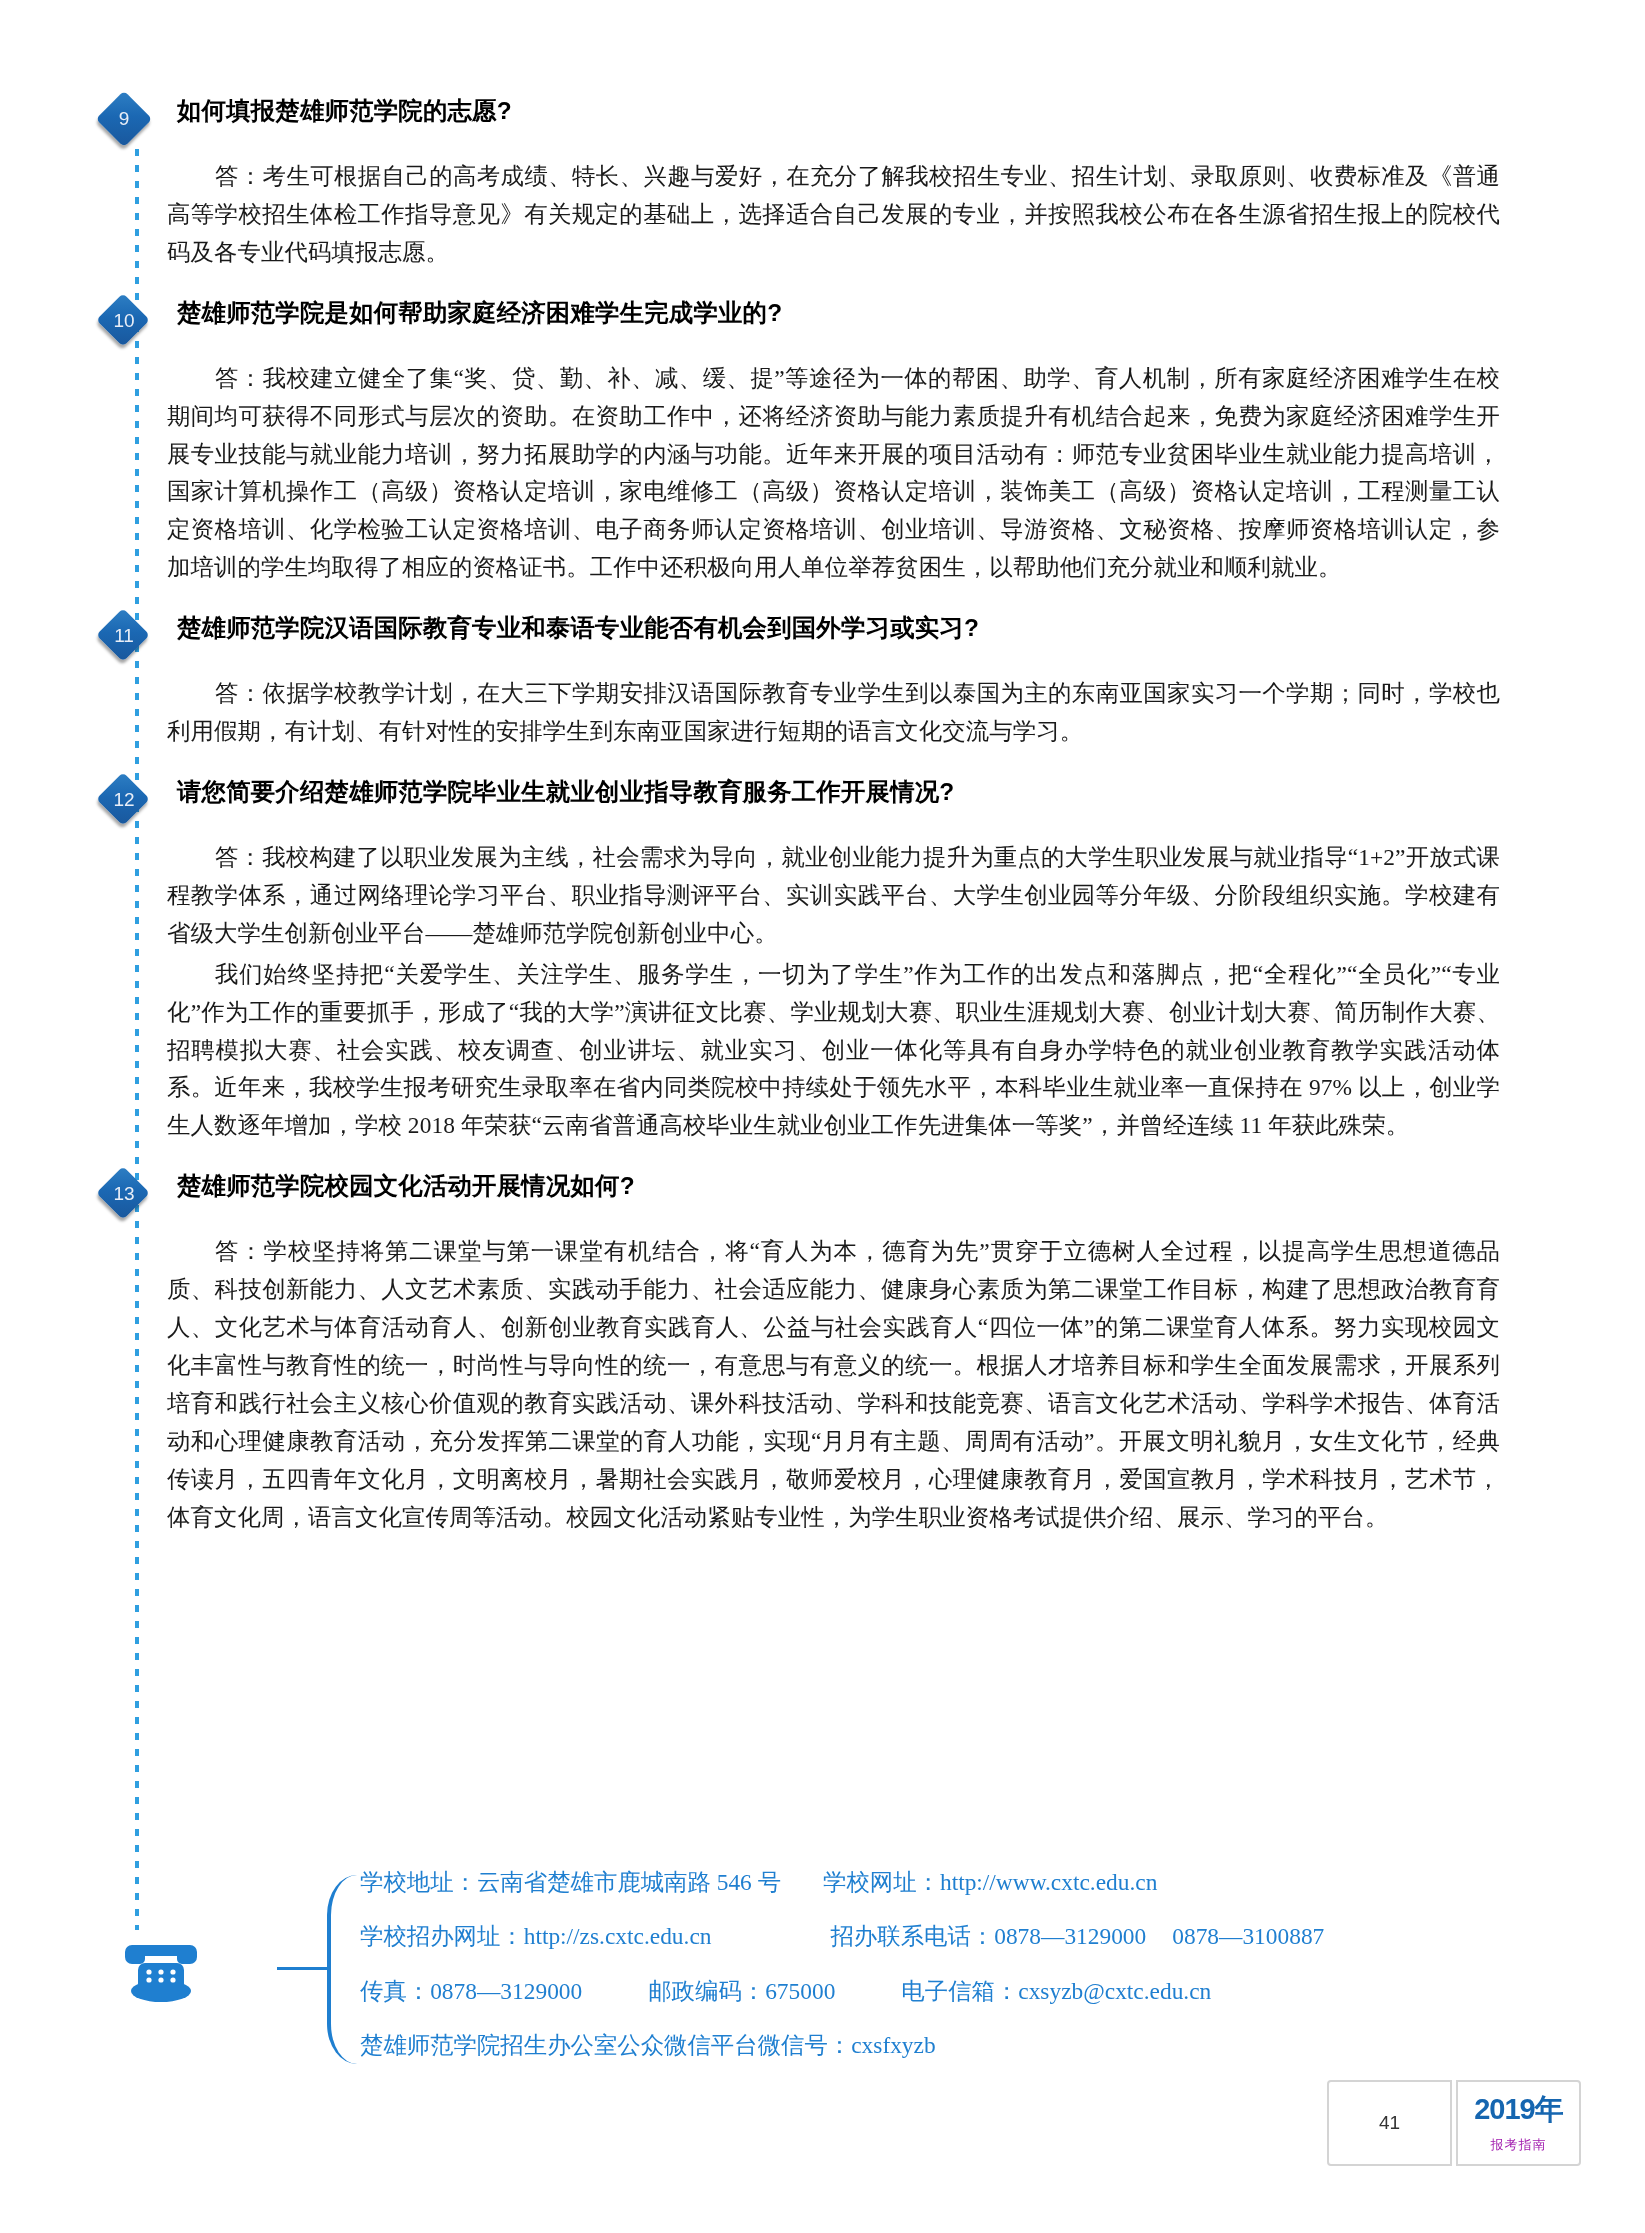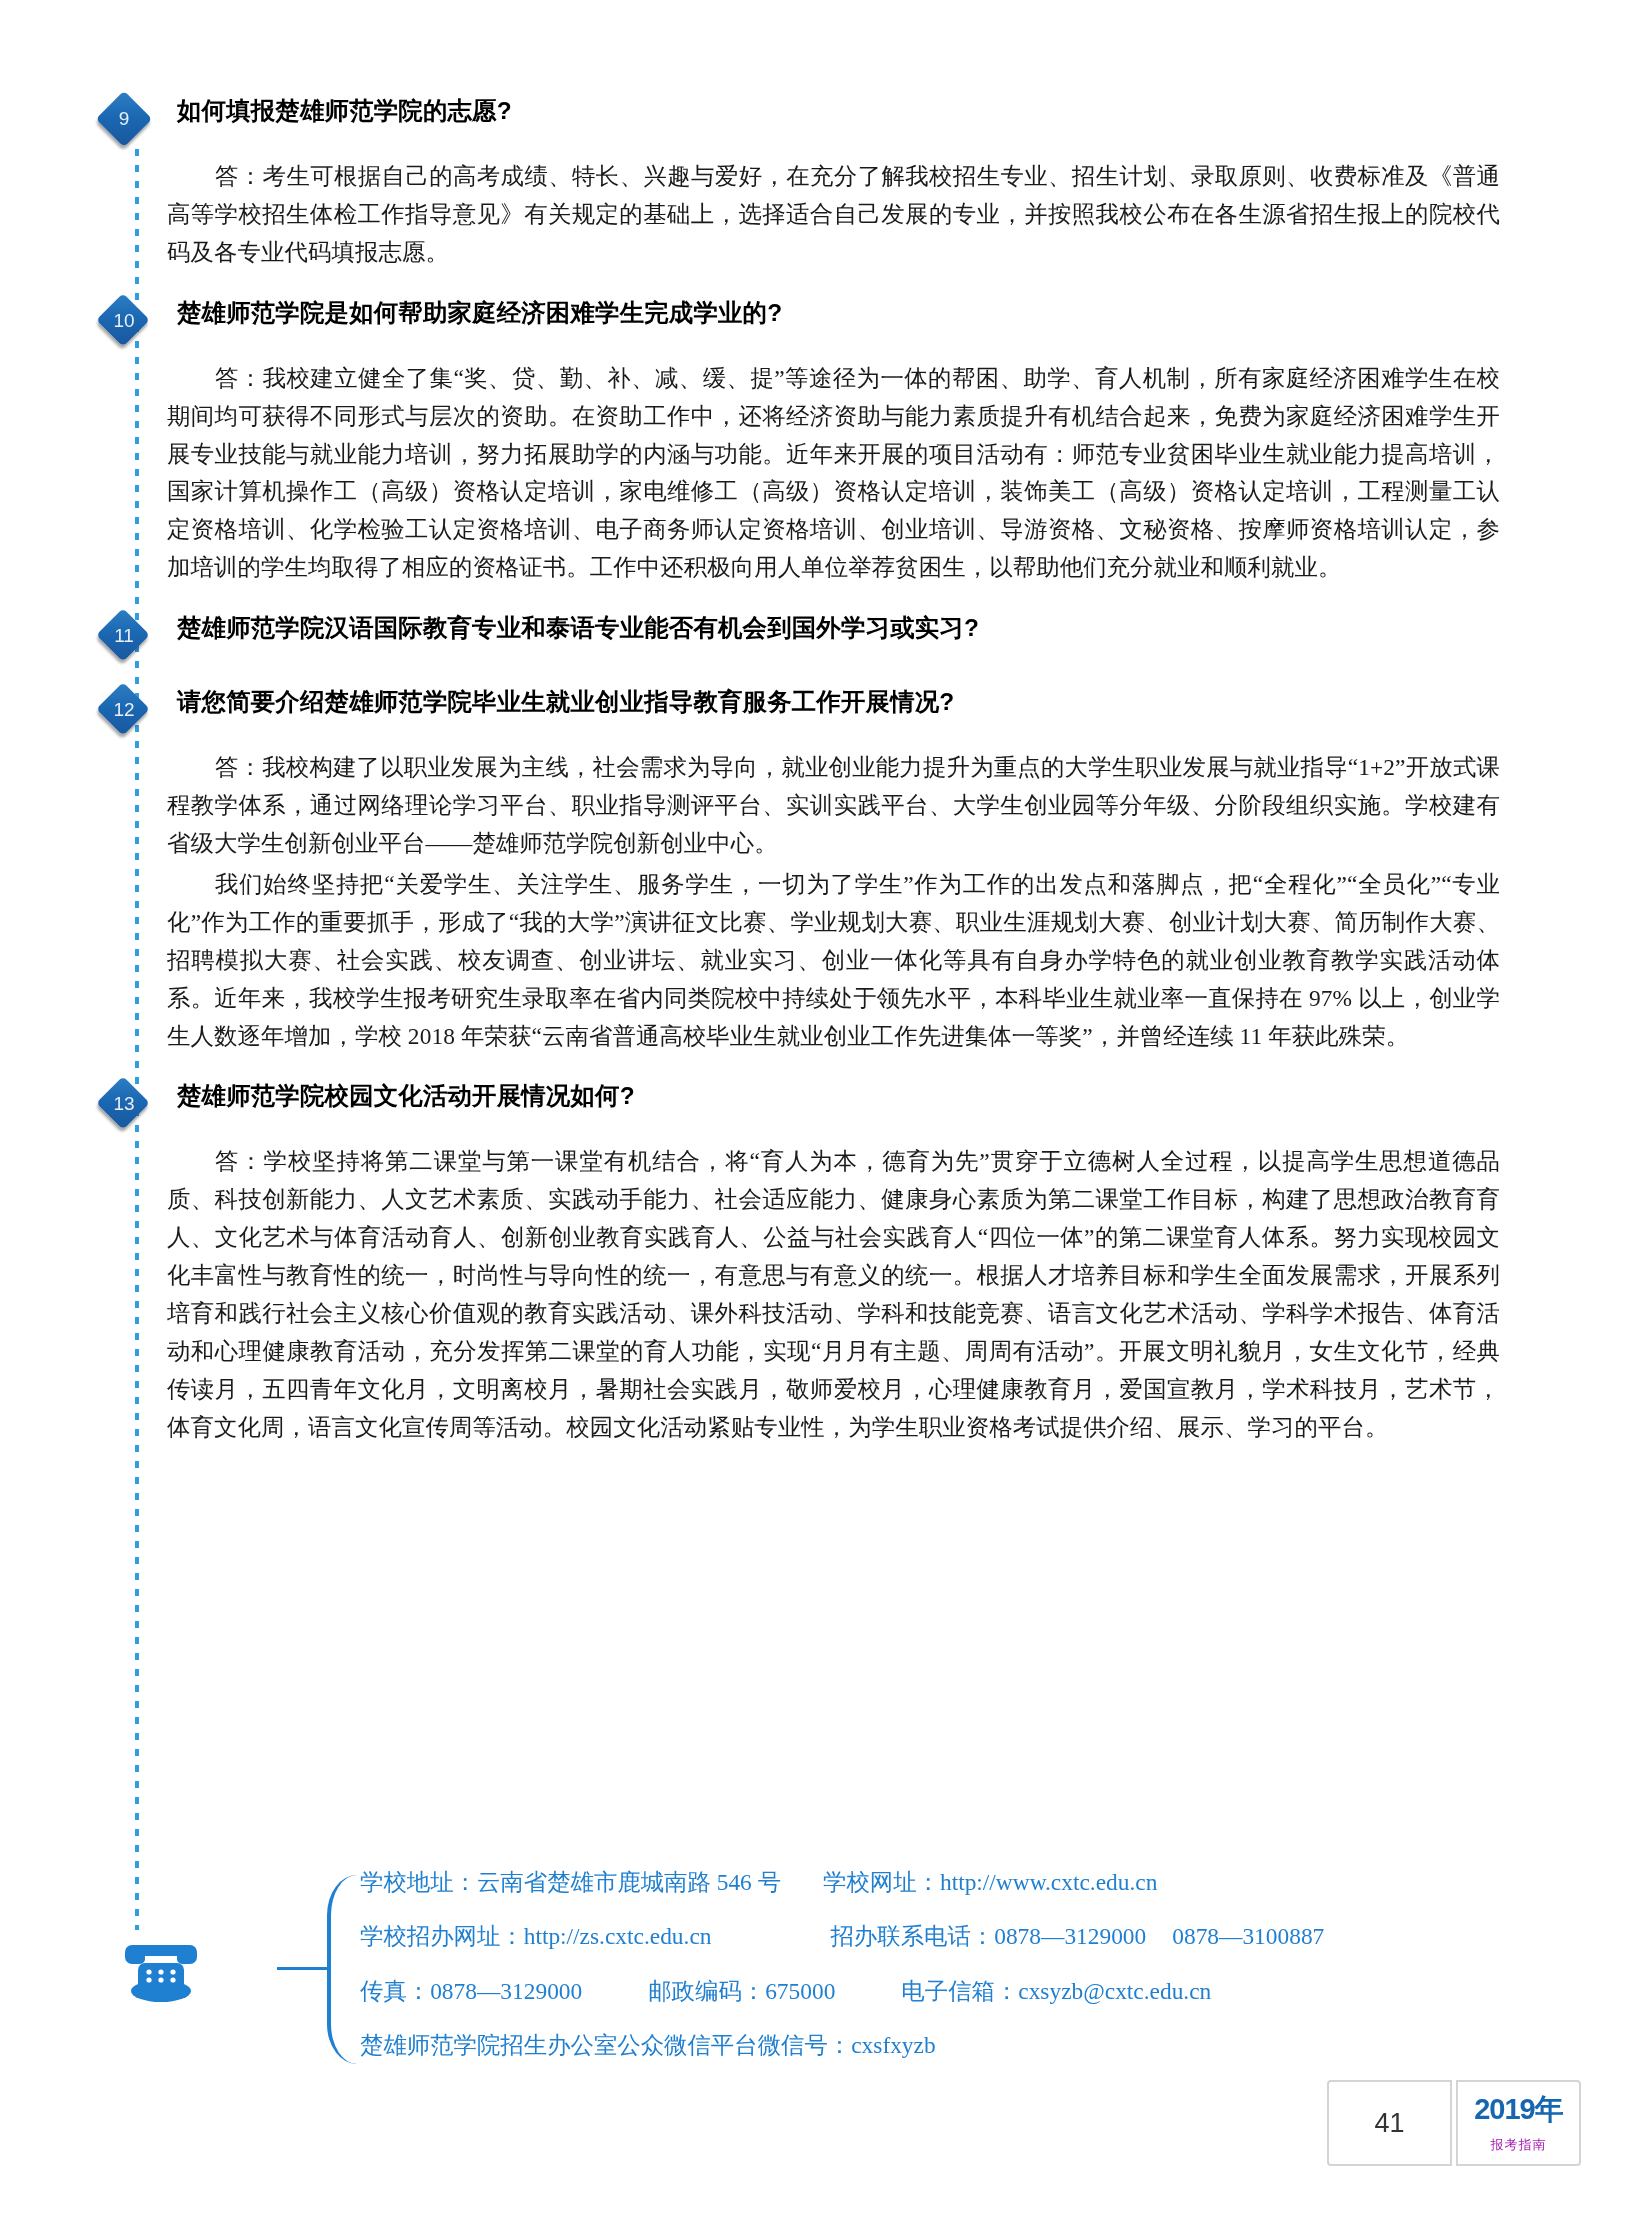--- a/index.html
+++ b/index.html
@@ -205,21 +205,21 @@
   .page-no {
     position: absolute;
     left: 6px;
     top: 0;
     width: 125px;
     height: 86px;
     display: flex;
     align-items: center;
     justify-content: center;
     font-family: "Liberation Sans", sans-serif;
-    font-size: 27px;
+    font-size: 19px;
     color: #333333;
   }
   .brand {
     position: absolute;
     left: 135px;
     top: 0;
     width: 125px;
     height: 86px;
     display: flex;
     flex-direction: column;
@@ -278,20 +278,23 @@
       </div>
     </div>
 
     <div class="qa-block">
       <div class="q-head">
         <div class="badge">
           <div class="diamond tall"></div>
           <div class="num">11</div>
         </div>
         <div class="q-title">楚雄师范学院汉语国际教育专业和泰语专业能否有机会到国外学习或实习?</div>
+      </div>
+      <div class="q-body">
+        <p>答：依据学校教学计划，在大三下学期安排汉语国际教育专业学生到以泰国为主的东南亚国家实习一个学期；同时，学校也利用假期，有计划、有针对性的安排学生到东南亚国家进行短期的语言文化交流与学习。</p>
       </div>
     </div>
 
     <div class="qa-block">
       <div class="q-head">
         <div class="badge">
           <div class="diamond tall"></div>
           <div class="num">12</div>
         </div>
         <div class="q-title">请您简要介绍楚雄师范学院毕业生就业创业指导教育服务工作开展情况?</div>

